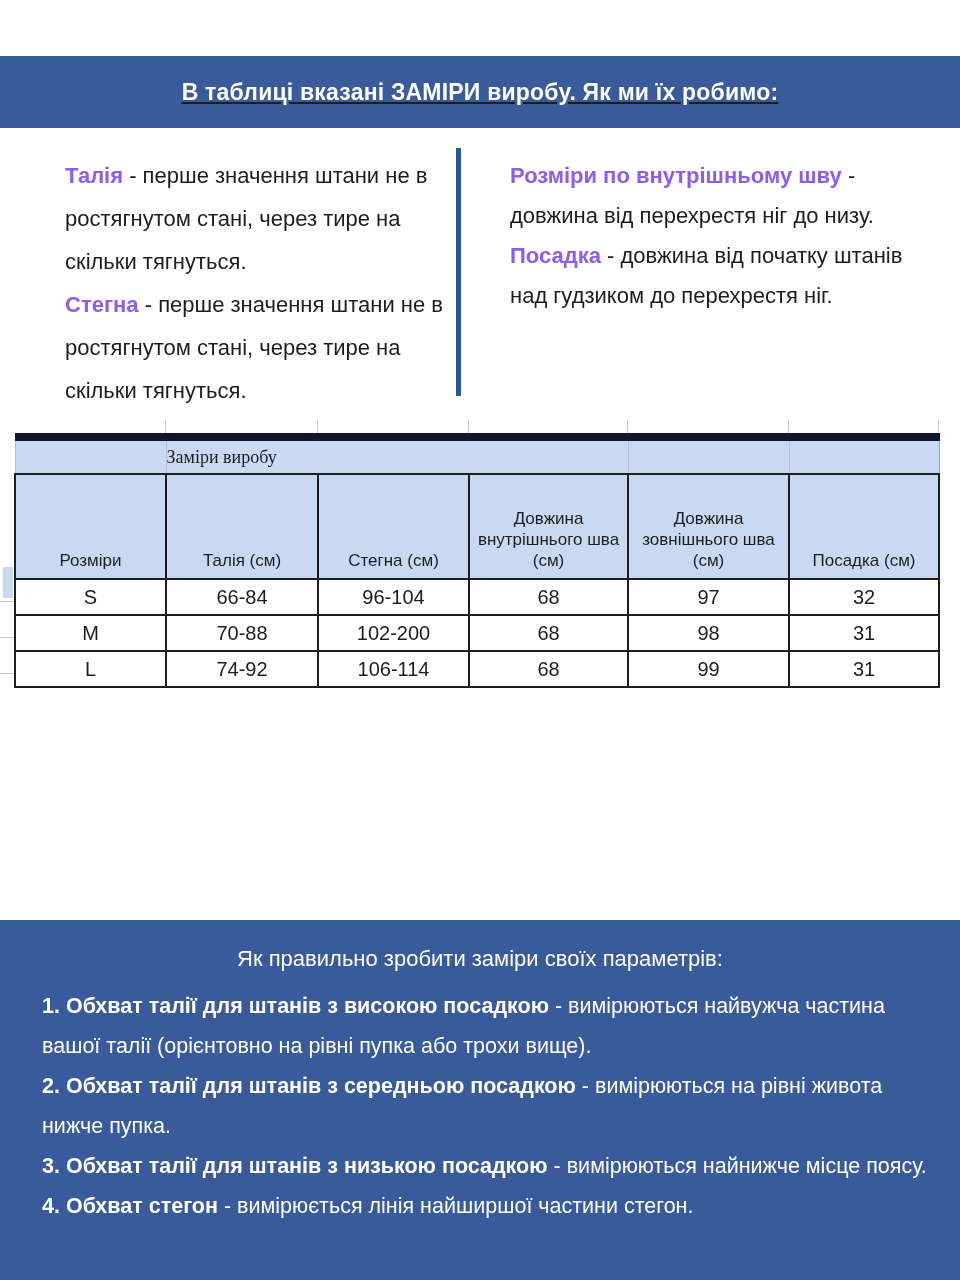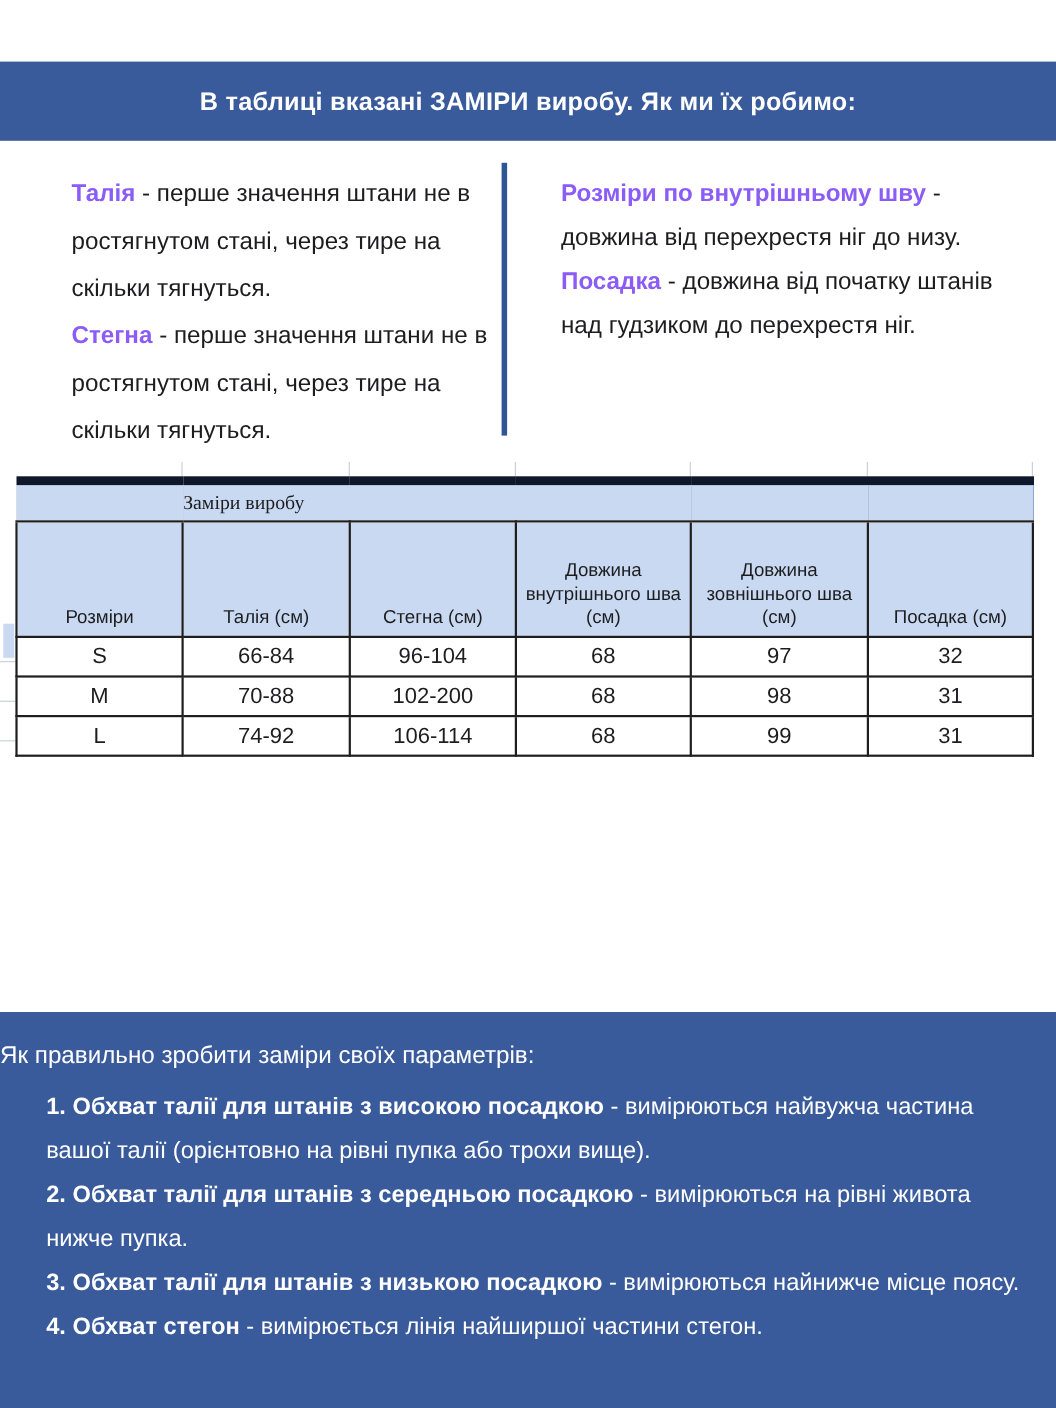--- a/index.html
+++ b/index.html
@@ -4,21 +4,21 @@
 <style>
   html, body { margin:0; padding:0; }
   body {
     width:960px; height:1280px; position:relative; background:#ffffff;
     font-family:"Liberation Sans", sans-serif; color:#1d1d1f; overflow:hidden;
   }
 
   
   .banner {
     position:absolute; top:56px; left:0; width:960px; height:72px;
-    background:#3A5B9B; display:flex; align-items:center; justify-content:center;
+    background:#3A5B9B; display:flex; align-items:center; justify-content:center;text-decoration:underline;
   }
   .banner .title {
     color:#ffffff; font-size:23px; font-weight:bold; letter-spacing:.2px;
   }
 
   
   .defs { position:absolute; top:146px; left:0; width:960px; height:260px; }
   .defs-left {
     position:absolute; left:65px; top:8px; width:378px;
     font-size:22px; line-height:43px;
@@ -64,21 +64,21 @@
     position:absolute; left:3px; top:567px; width:10px; height:31px;
     background:#C9D9F2;
   }
 
   
   .instructions {
     position:absolute; top:920px; left:0; width:960px; height:360px;
     background:#3A5B9B; color:#ffffff;
   }
   .instructions .heading {
-    margin:26px 0 0 0; font-size:22px; font-weight:normal;
+    margin:26px 0 0 0; text-align:center; font-size:22px; font-weight:normal;
   }
   .instructions .items {
     margin:14px 28px 0 42px; font-size:21.5px; line-height:40px;
   }
   .instructions .items p { margin:0; }
   .lead { font-weight:bold; }
 </style>
 </head>
 <body>
 

